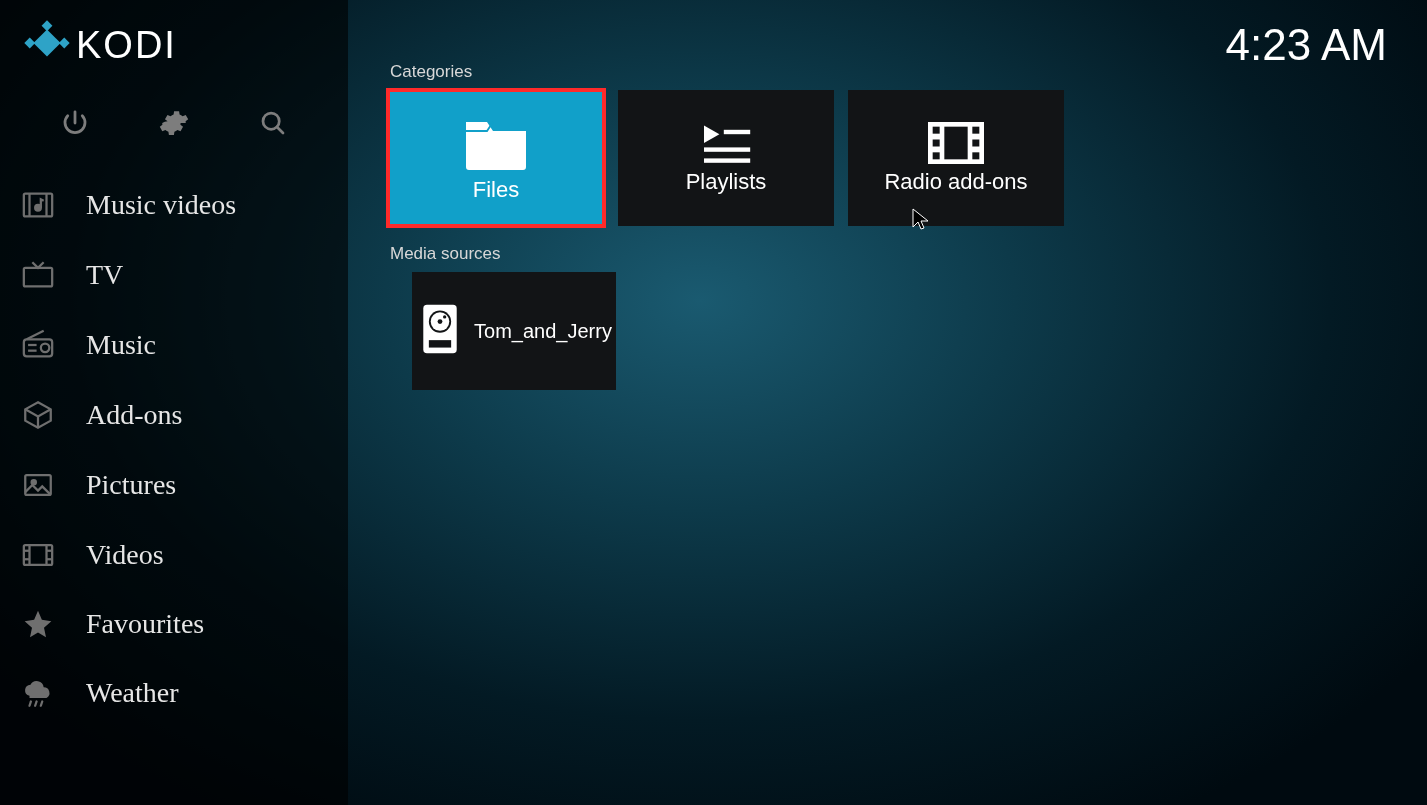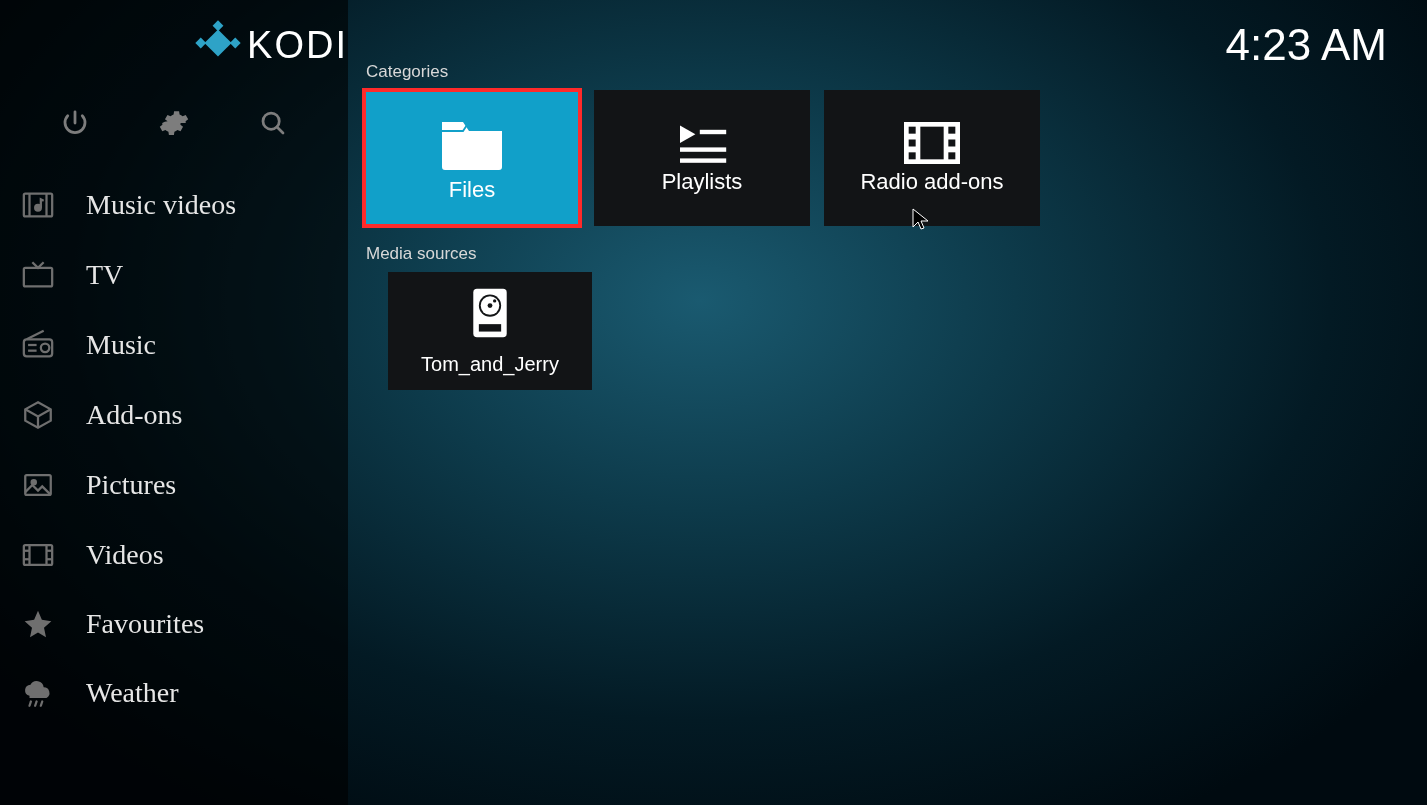--- a/index.html
+++ b/index.html
@@ -21,21 +21,20 @@
     background: rgba(0,0,0,0.62);
     display:flex;
     flex-direction:column;
     padding-top: 20px;
   }
   .brand {
     display:flex;
     align-items:center;
     gap: 6px;
     padding: 0 0 18px 24px;
-    justify-content: flex-end;
   }
   .brand-name {
     font-size: 38px;
     font-weight: 500;
     letter-spacing: 2px;
     color: #fff;
   }
   .toolbar {
     display:flex;
     justify-content:space-around;
@@ -67,21 +66,21 @@
   .menu-label {
     font-size: 28px;
     font-weight: 300;
     color:#e6e6e6;
     font-family:Liberation Serif, serif;
   }
   
   .main {
     flex:1;
     position:relative;
-    padding: 56px 36px 0 16px;
+    padding: 56px 36px 0 40px;
   }
   .clock {
     position:absolute;
     top: 20px;
     right: 40px;
     font-size: 44px;
     font-weight: 300;
     color:#fff;
   }
   .section-title {
@@ -115,21 +114,21 @@
   }
   .tile-label {
     font-size: 22px;
     font-weight: 300;
   }
   .media-tile {
     width: 204px;
     height: 118px;
     background:#121416;
     display:flex;
-    flex-direction:column;
+    flex-direction:row;
     align-items:center;
     justify-content:center;
     gap: 10px;
     cursor:pointer;
     margin-left: 24px;
   }
   .media-label {
     font-size: 20px;
     font-weight: 300;
     color:#fff;

